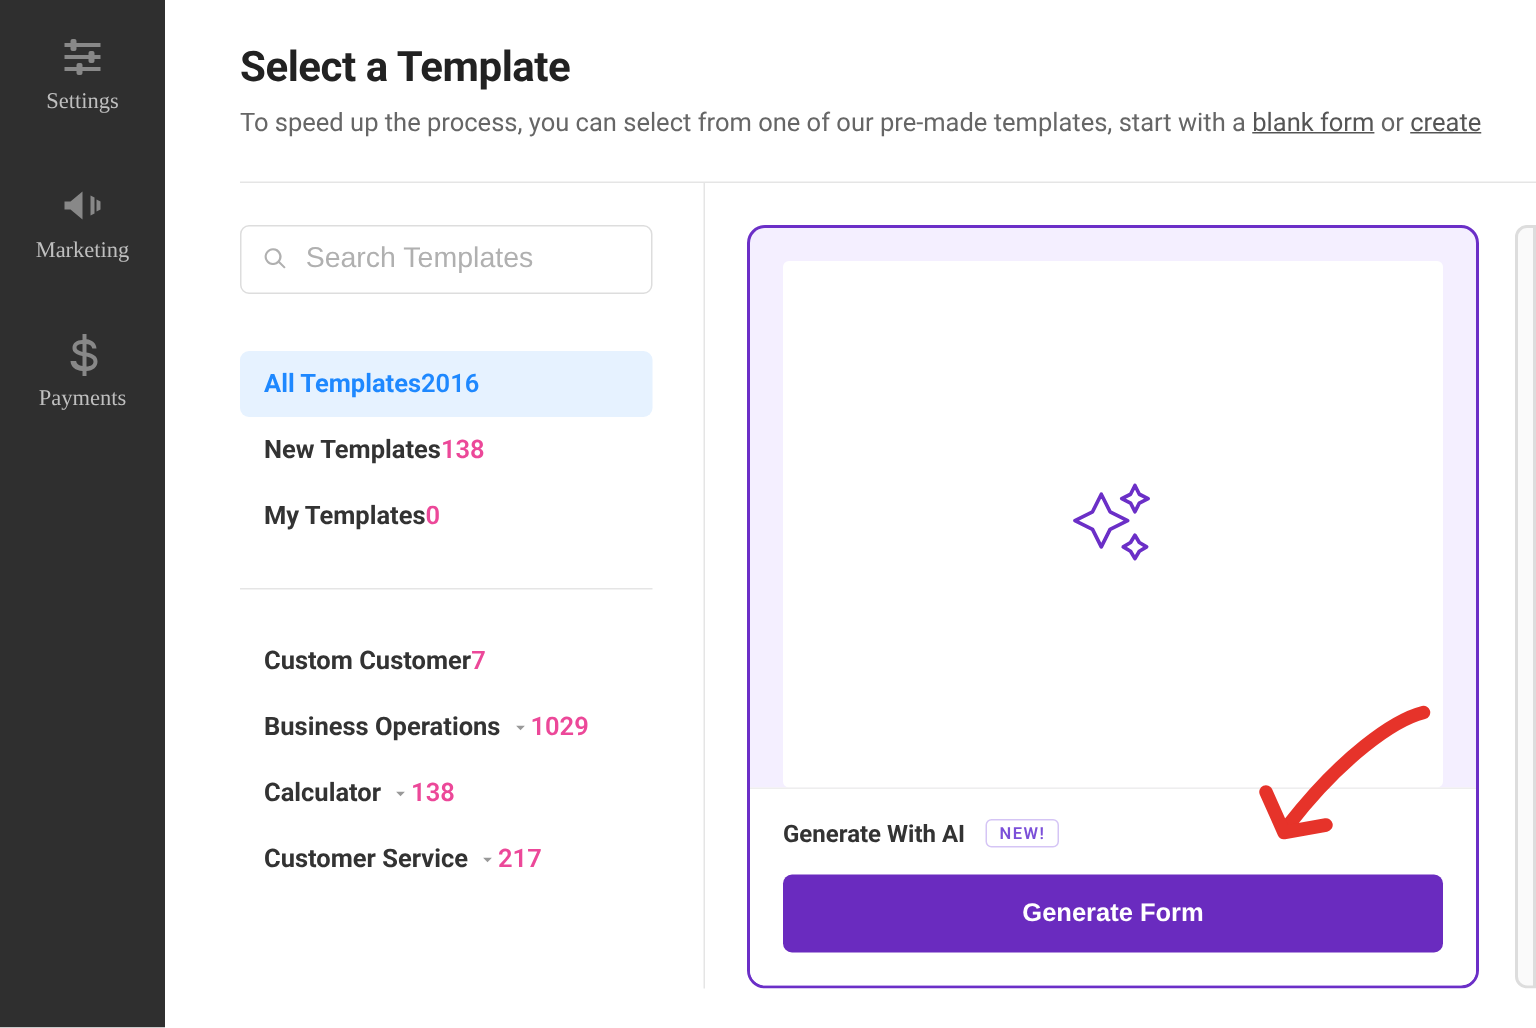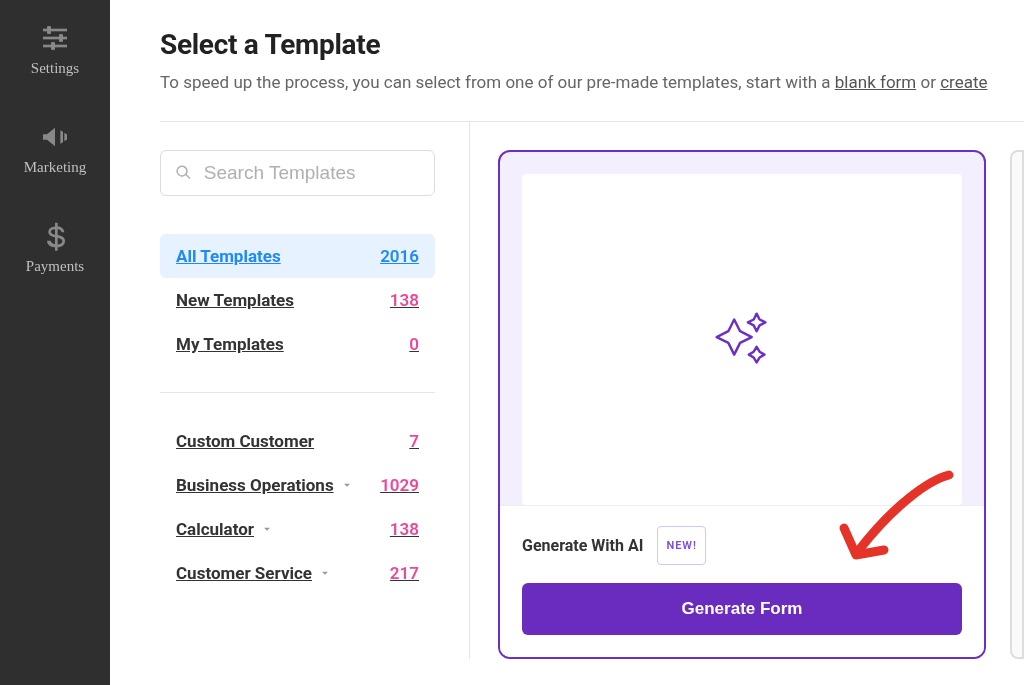--- a/index.html
+++ b/index.html
@@ -94,29 +94,28 @@
       font-size: 19px;
       color: #888;
       width: 100%;
     }
     .search-input::placeholder { color: #b0b0b0; }
     .cat-list {
       margin-top: 38px;
     }
     .cat-item {
       display: flex;
-      justify-content: space-between;
+      justify-content: flex-start;
       align-items: center;
       padding: 12px 16px;
       border-radius: 6px;
       cursor: pointer;
       font-size: 17px;
       font-weight: 700;
       color: #333;
-      text-decoration: underline;
     }
     .cat-item.active {
       background: #e6f2ff;
       color: #1e88ff;
     }
     .cat-item .count {
       font-weight: 600;
       color: #ec4899;
     }
     .cat-item.active .count { color: #1e88ff; }
@@ -182,21 +181,21 @@
     }
     .template-title {
       font-size: 16px;
       font-weight: 700;
       color: #333;
       text-align: center;
     }
     .badge-new {
       border: 1px solid #d5c5f5;
       border-radius: 4px;
-      padding: 12px 8px;
+      padding: 2px 8px;
       font-size: 11px;
       letter-spacing: 1px;
       color: #7b4fd8;
       font-weight: 600;
     }
     .gen-btn {
       width: 100%;
       background: #6a2bbf;
       color: #fff;
       border: none;

